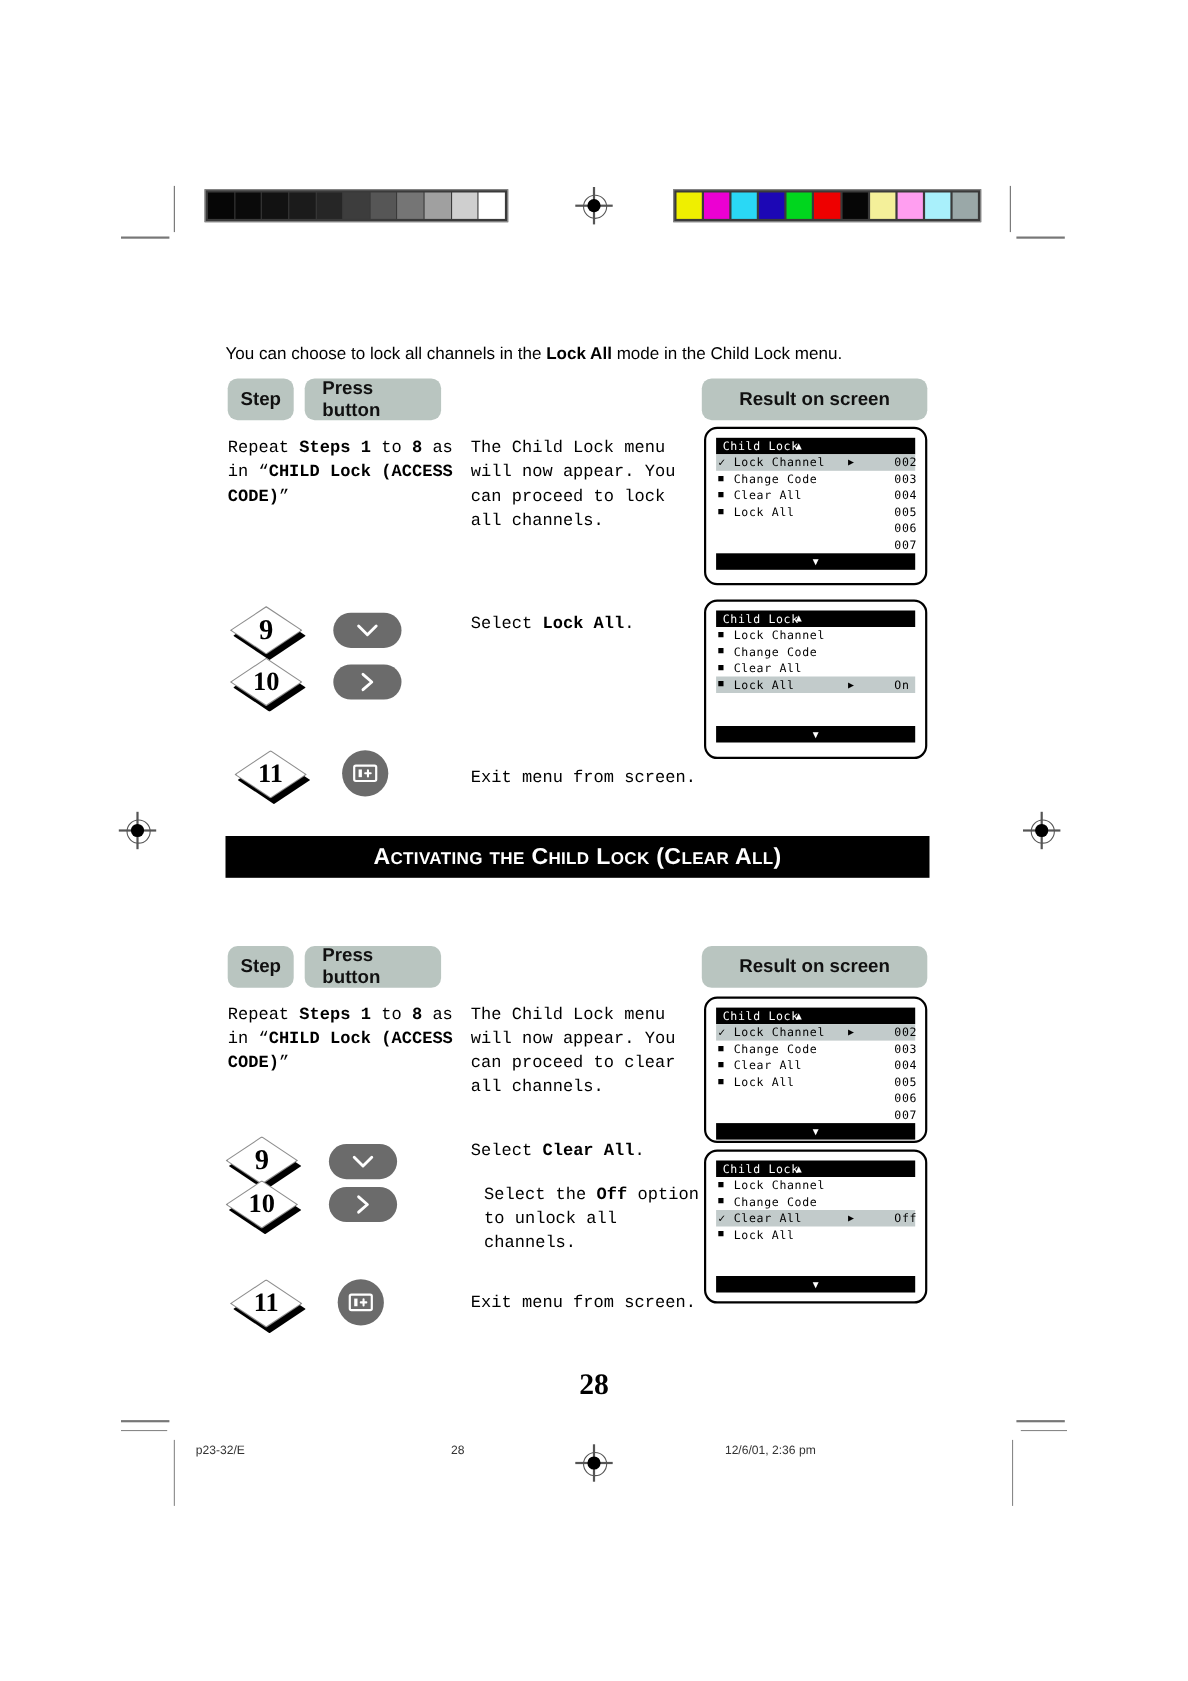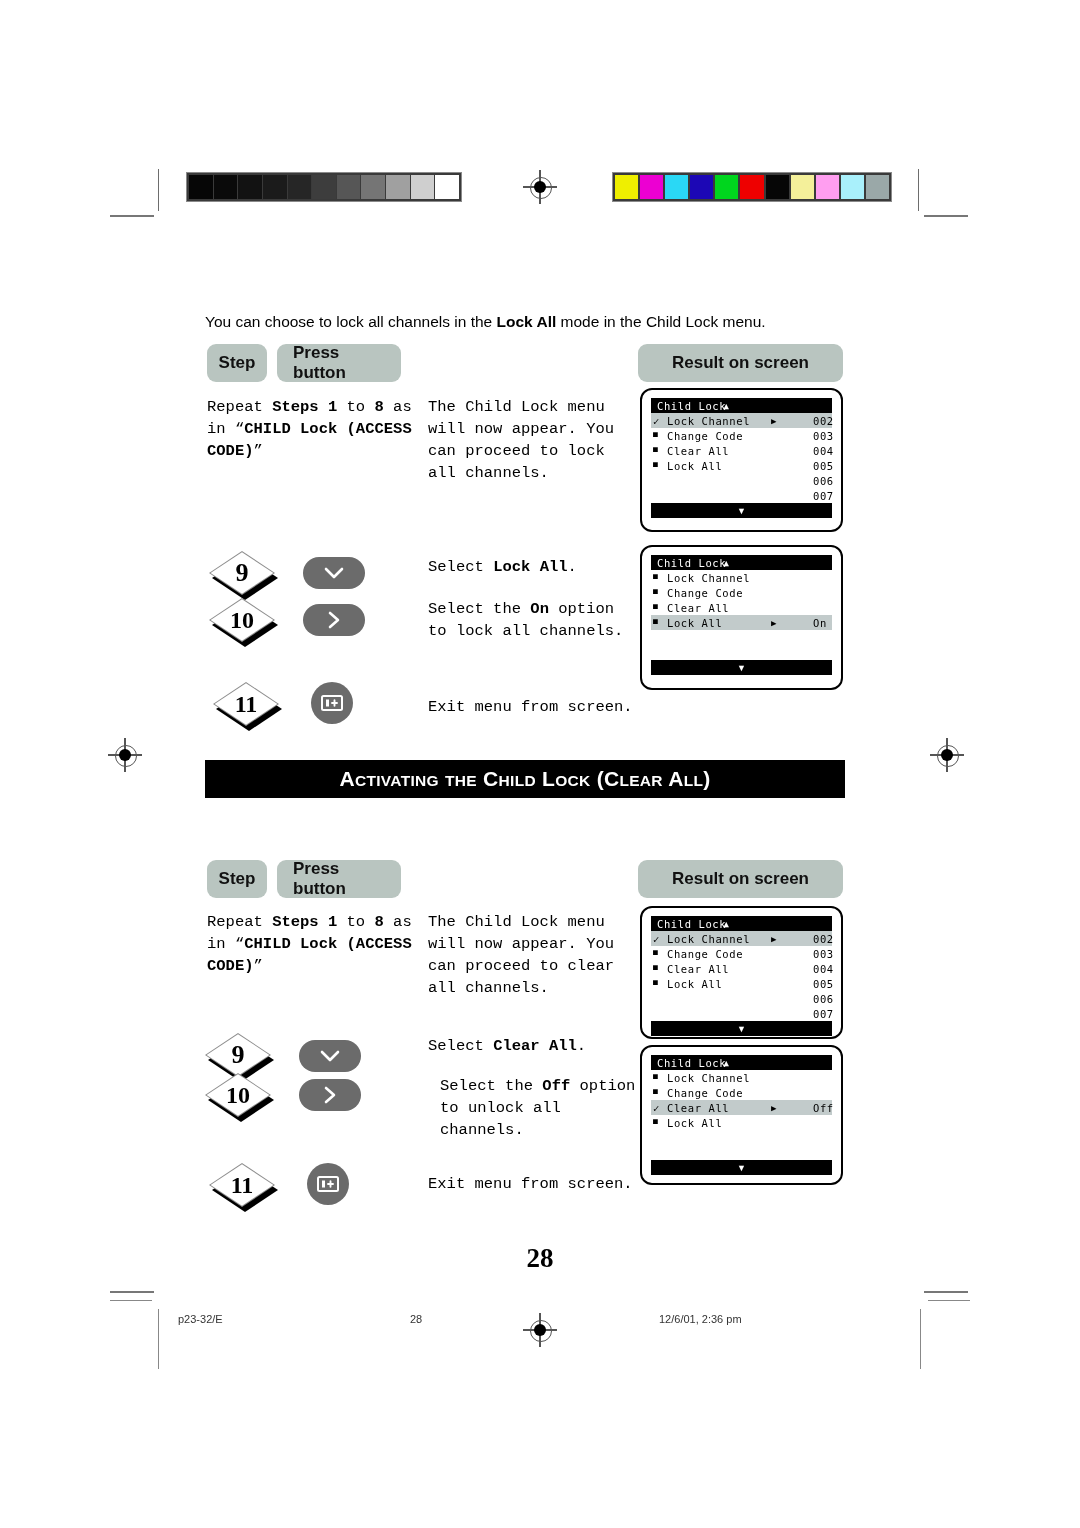--- a/index.html
+++ b/index.html
@@ -279,23 +279,20 @@
     <div class="shadow"></div>
       <div class="edge"></div>
       <div class="inner"></div>
     <div class="num" style="font-size:24px;">10</div>
   </div>
   <div class="btn-pill" style="left:303px;top:604px;">
     <svg width="16" height="20" viewBox="0 0 16 20">
       <path d="M4 3 L12 10 L4 17" stroke="#fff" stroke-width="2.6" fill="none" stroke-linecap="round" stroke-linejoin="round"></path>
     </svg>
   </div>
-  <div class="coltext" style="left:428px;top:598px;width:205px;">
-    Select the <b>On</b> option to lock all channels.
-  </div>
 
   <div class="tv" style="left:640px;top:545px;width:203px;height:145px;">
     <div class="osd-title">
       <span>Child Lock</span>
       <span class="up">▲</span>
     </div>
     <div style="position:relative;">
       <div class="osd-row">
         <span class="osd-mark osd-bullet">■</span>
           <span class="osd-label">Lock Channel</span>

